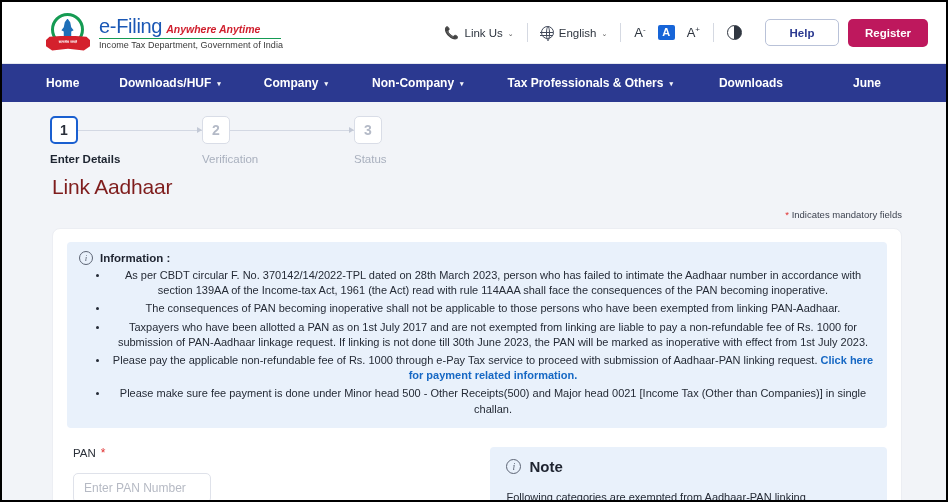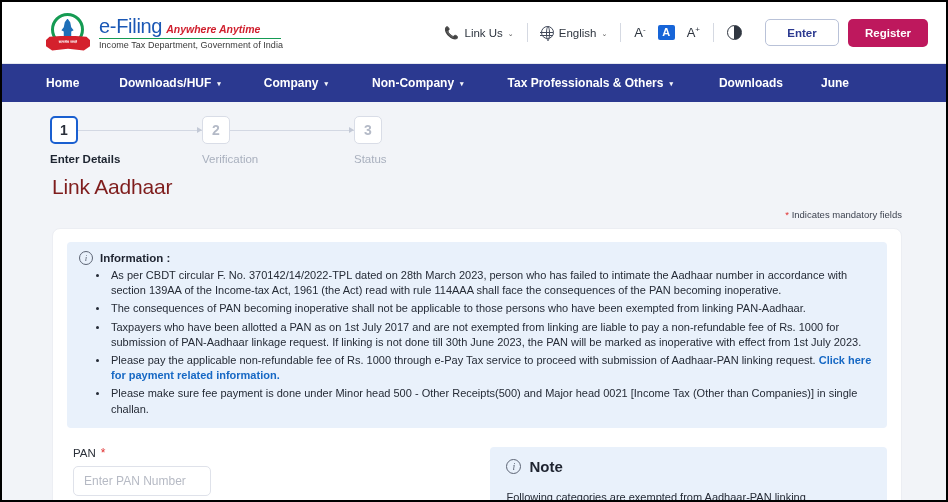--- a/index.html
+++ b/index.html
@@ -169,34 +169,34 @@
   .i-circle {
     width: 14px; height: 14px; border-radius: 50%;
     border: 1.2px solid #5d6575; color: #5d6575;
     font-size: 9px; font-style: italic; font-family: "Liberation Serif", serif;
     display:flex; align-items:center; justify-content:center; flex: 0 0 auto;
   }
   .info-title { font-size: 11.5px; font-weight: bold; color: #1f2430; }
   .info-list { margin: 3px 0 0 30px; }
   .info-list li {
     font-size: 11px; color: #252b36; line-height: 15.2px;
-    margin-top: 3px; padding-left: 2px;
+    margin-top: 3px; padding-left: 2px; text-align: center;
   }
   .info-list li::marker { font-size: 10px; }
   .info-link { color: #1668c4; font-weight: bold; text-decoration: none; cursor: pointer; }
 
   
   .form-row { display: flex; gap: 0; margin-top: 19px; }
   .form-left { width: 438px; padding-left: 6px; }
   .field-label {
     font-size: 11.5px; color: #2b3039; display: flex; align-items: flex-end; gap: 5px;
   }
   .req { color: #e03131; font-size: 12px; line-height: 1; }
   .field-input {
-    margin-top: 7px; height: 30px; border: 1px solid #dfe2ea; border-radius: 5px;
+    margin-top: 14px; height: 30px; border: 1px solid #dfe2ea; border-radius: 5px;
     display: flex; align-items: center; padding: 0 10px;
     font-size: 12px; color: #b6bac4; background: #fff;
   }
   .input-pan { width: 138px; }
 
   .note-box {
     margin-left: 4px;
     width: 413px; background: #e9f1fb; border-radius: 4px;
     padding: 11px 14px 10px 16px;
   }
@@ -252,21 +252,21 @@
         <span class="az-box">A</span>
         <span class="az"><span>A</span><sup>+</sup></span>
       </div>
 
       <div class="hdr-sep"></div>
 
       <div class="hdr-item">
         <span class="contrast-ico"></span>
       </div>
 
-      <div class="btn-login">Enter</div>
+      <div class="btn-login">Help</div>
       <div class="btn-register">Register</div>
     </div>
   </div>
 
   <div class="nav">
     <div class="nav-item" style="margin-right:40px">
       <span>Home</span>
     </div>
     <div class="nav-item" style="margin-right:43px">
       <span>Downloads/HUF</span>
@@ -277,21 +277,21 @@
       <span class="nav-caret">▾</span>
     </div>
     <div class="nav-item" style="margin-right:44px">
       <span>Non-Company</span>
       <span class="nav-caret">▾</span>
     </div>
     <div class="nav-item" style="margin-right:46px">
       <span>Tax Professionals &amp; Others</span>
       <span class="nav-caret">▾</span>
     </div>
-    <div class="nav-item" style="margin-right:38px">
+    <div class="nav-item" style="margin-right:70px">
       <span>Downloads</span>
     </div>
     <div class="nav-item">
       <span>June</span>
     </div>
   </div>
 
   <div class="stepper">
     <div class="step">
       <div class="step-row">

